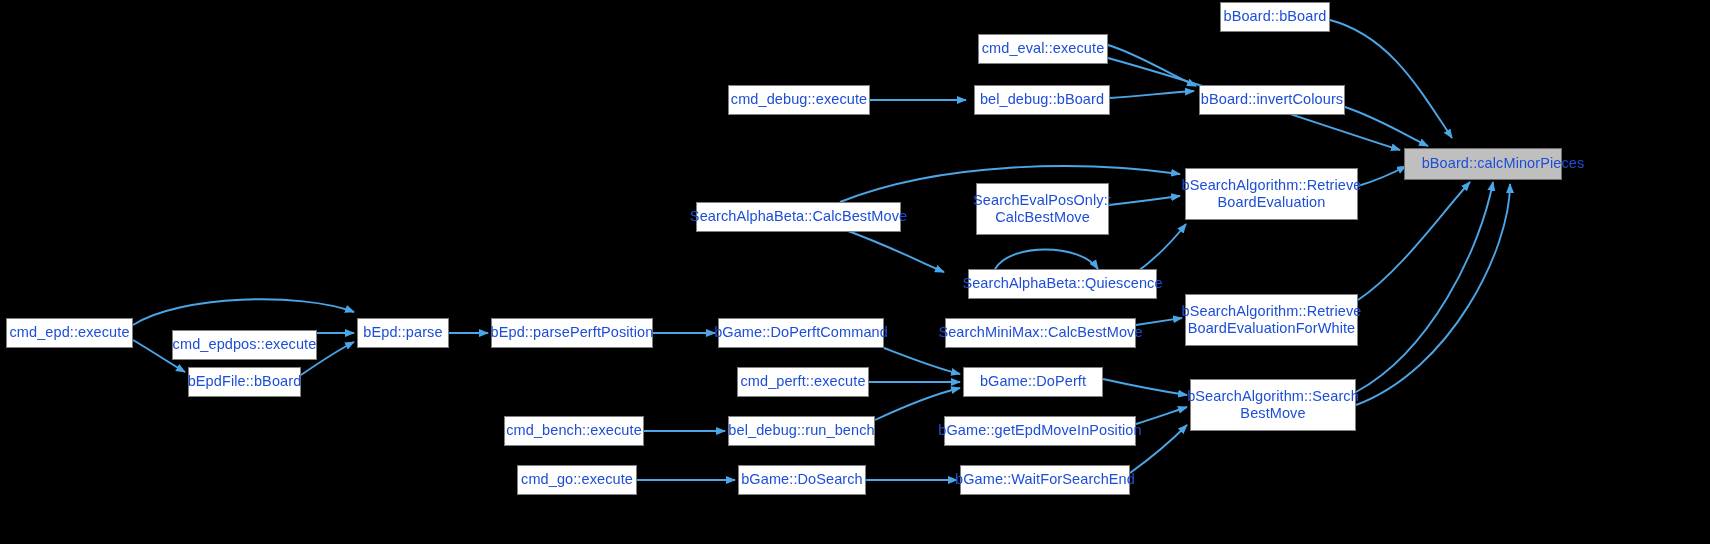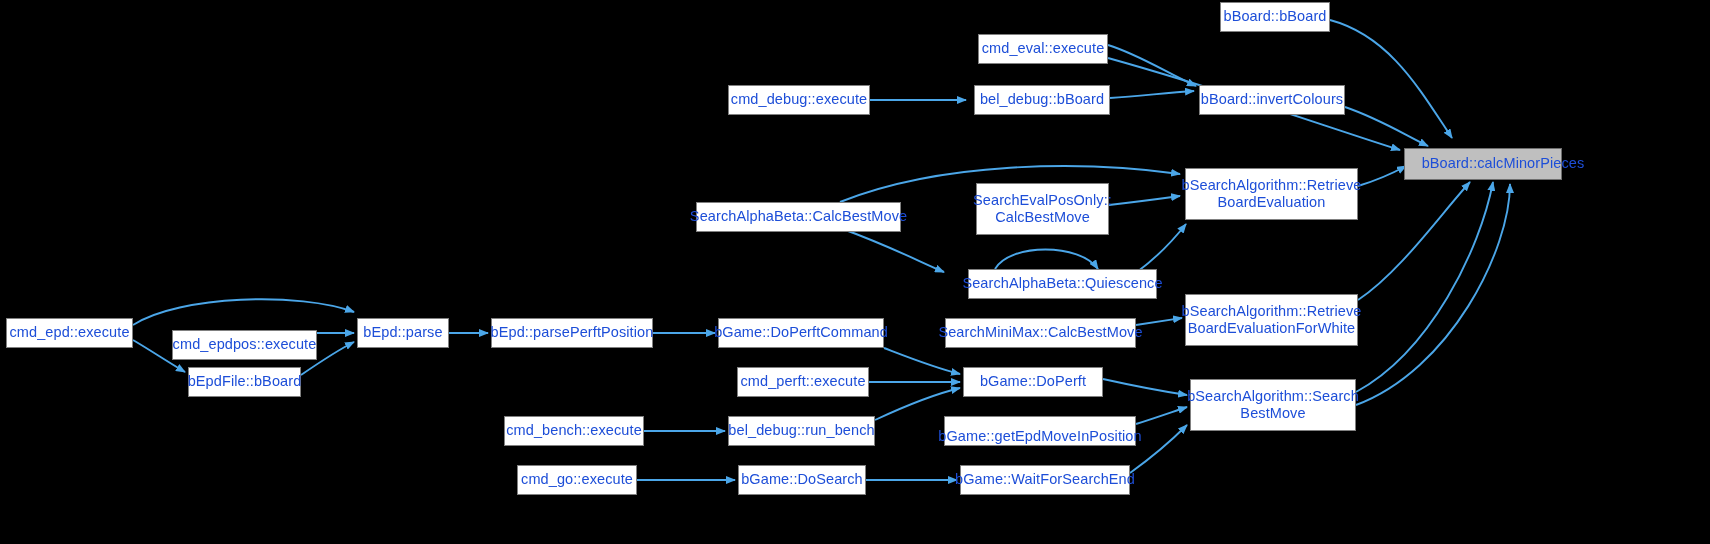--- a/index.html
+++ b/index.html
@@ -99,18 +99,18 @@
       <div class="node" style="left: 357px; top: 318px; width: 92px; height: 30px;"><span>bEpd::parse</span></div>
       <div class="node" style="left: 491px; top: 318px; width: 162px; height: 30px;"><span>bEpd::parsePerftPosition</span></div>
       <div class="node" style="left: 718px; top: 318px; width: 166px; height: 30px;"><span>bGame::DoPerftCommand</span></div>
       <div class="node" style="left: 945px; top: 318px; width: 191px; height: 30px;"><span>SearchMiniMax::CalcBestMove</span></div>
       <div class="node" style="left: 737px; top: 367px; width: 132px; height: 30px;"><span>cmd_perft::execute</span></div>
       <div class="node" style="left: 963px; top: 367px; width: 140px; height: 30px; text-align: right;"><span>bGame::DoPerft</span></div>
       <div class="node" style="left: 1190px; top: 379px; width: 166px; height: 52px;"><span>bSearchAlgorithm::Search
 BestMove</span></div>
       <div class="node" style="left: 504px; top: 416px; width: 140px; height: 30px;"><span>cmd_bench::execute</span></div>
       <div class="node" style="left: 728px; top: 416px; width: 147px; height: 30px;"><span>bel_debug::run_bench</span></div>
-      <div class="node" style="left: 944px; top: 416px; width: 192px; height: 30px; align-items: flex-end;"><span>bGame::getEpdMoveInPosition</span></div>
+      <div class="node" style="left: 944px; top: 416px; width: 192px; height: 30px;"><span>bGame::getEpdMoveInPosition</span></div>
       <div class="node" style="left: 517px; top: 465px; width: 120px; height: 30px;"><span>cmd_go::execute</span></div>
       <div class="node" style="left: 738px; top: 465px; width: 128px; height: 30px;"><span>bGame::DoSearch</span></div>
       <div class="node" style="left: 960px; top: 465px; width: 170px; height: 30px;"><span>bGame::WaitForSearchEnd</span></div>
     </div>
 </div>
 
 </body></html>

